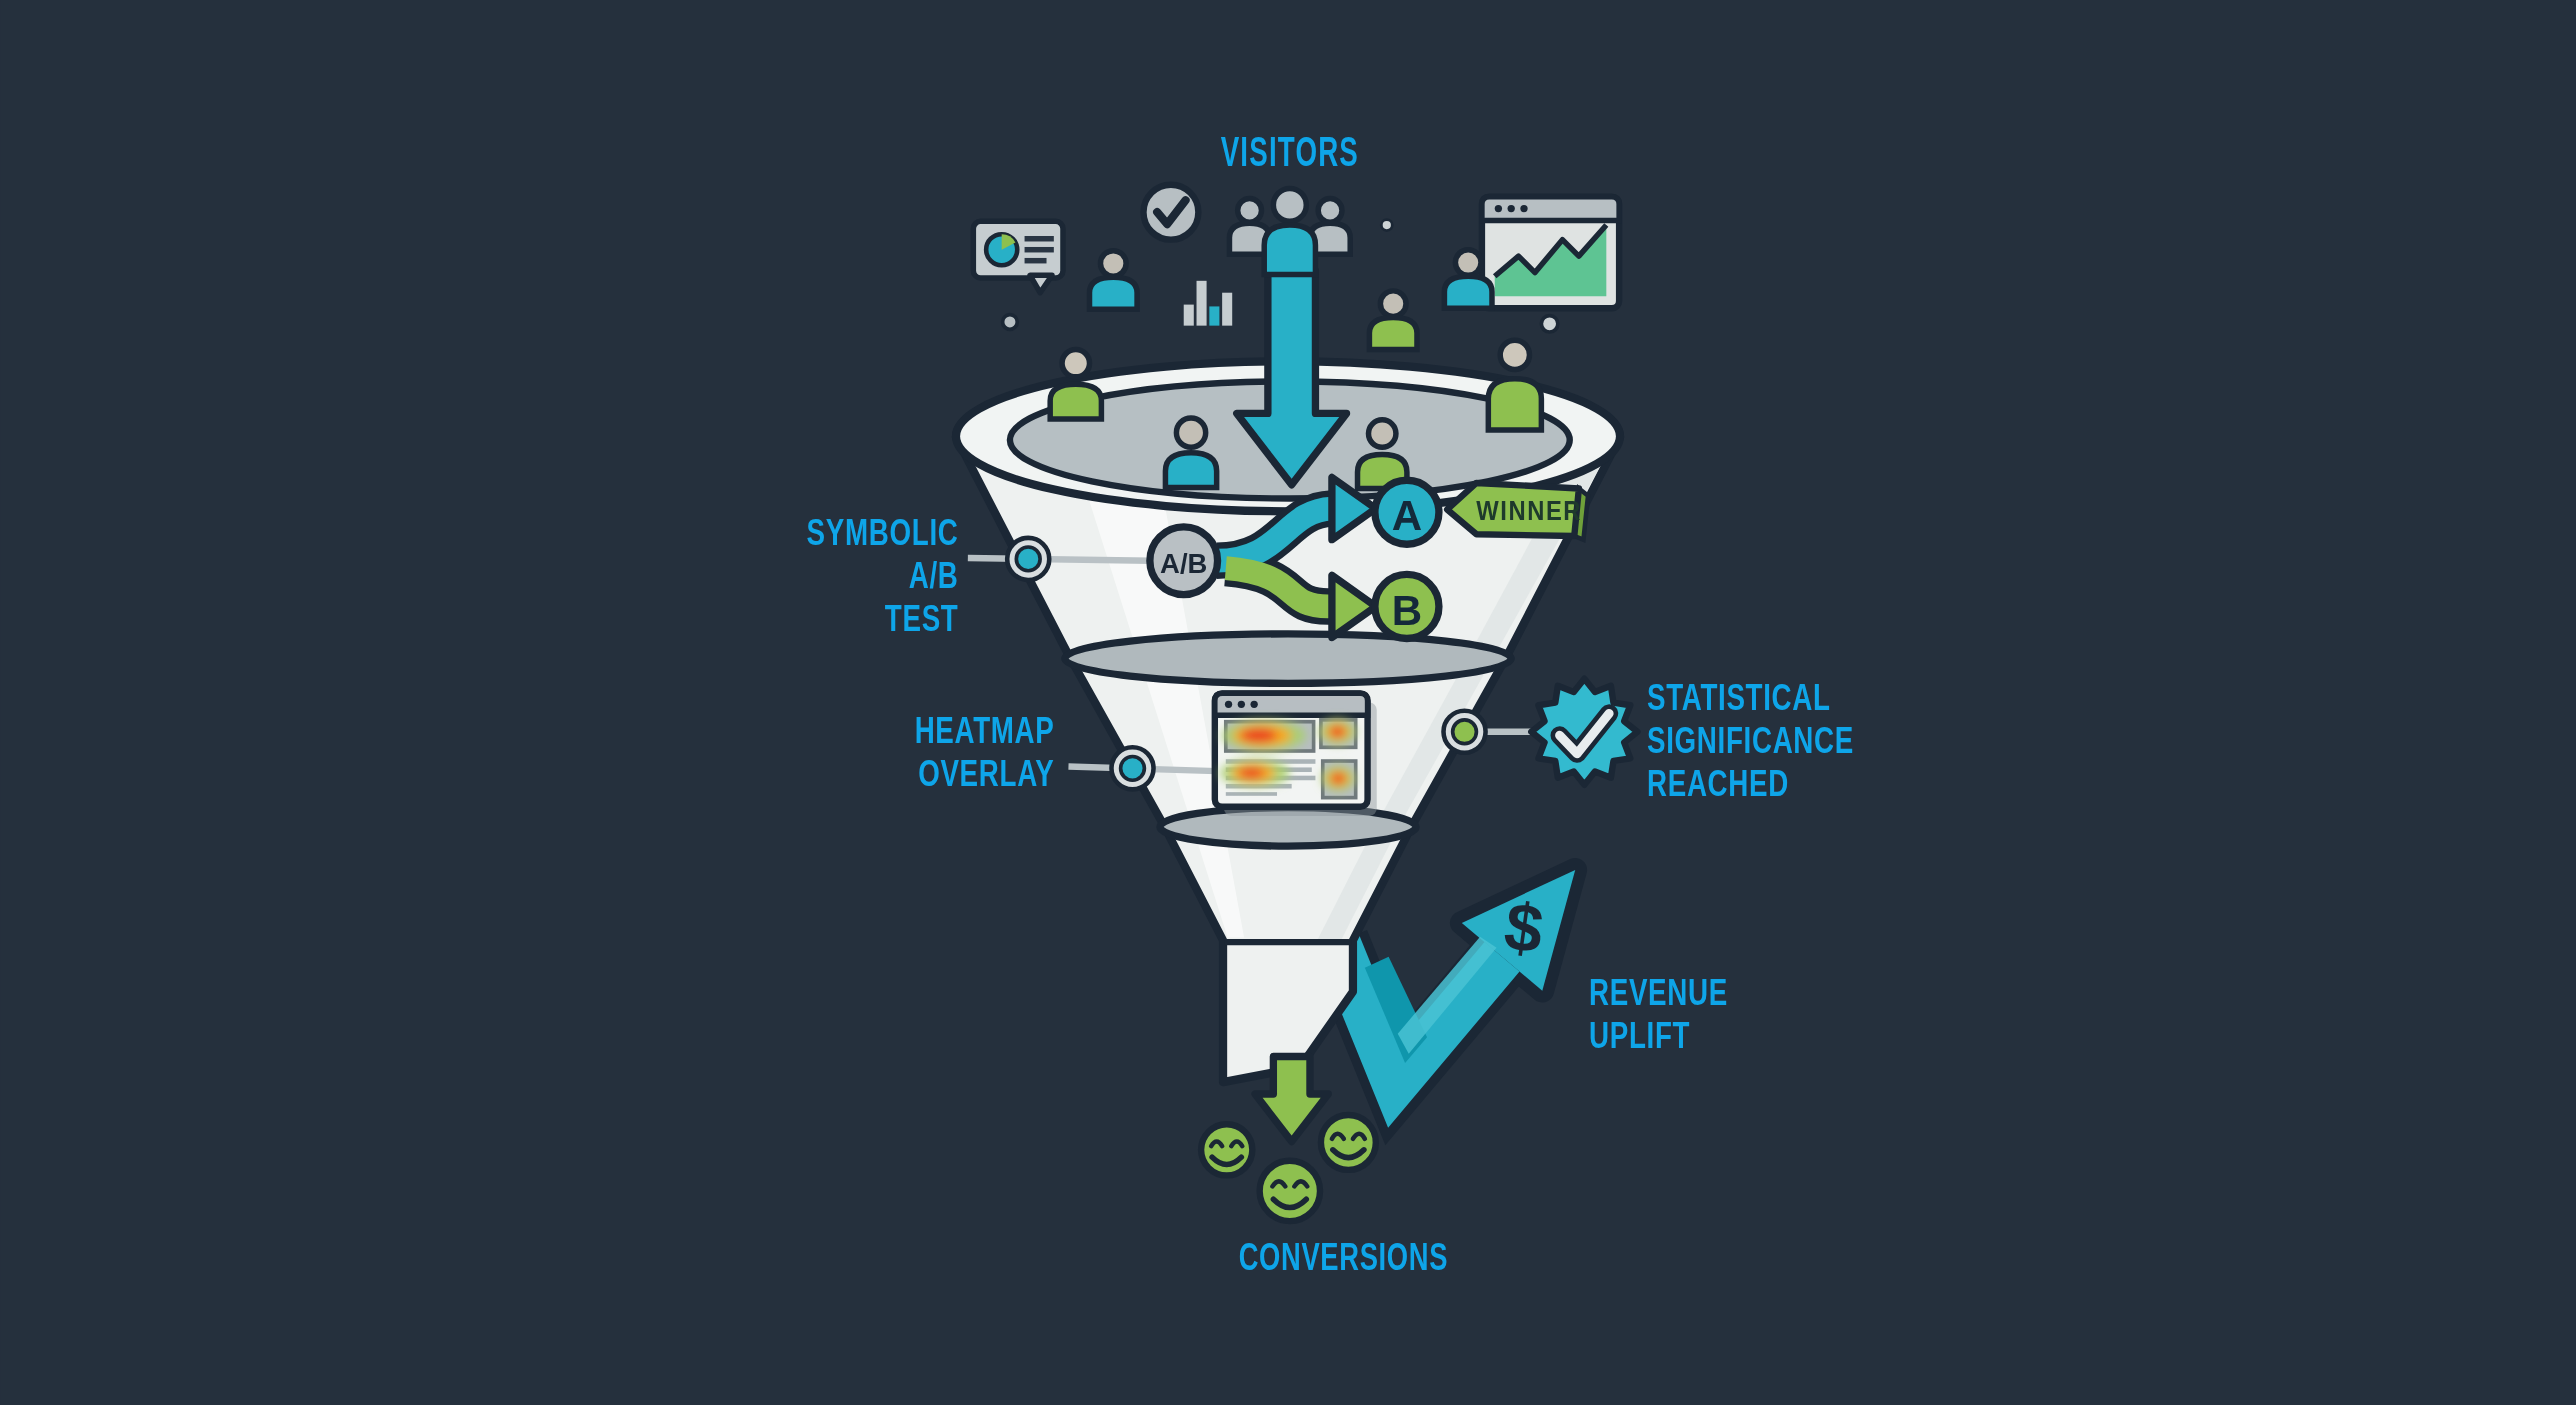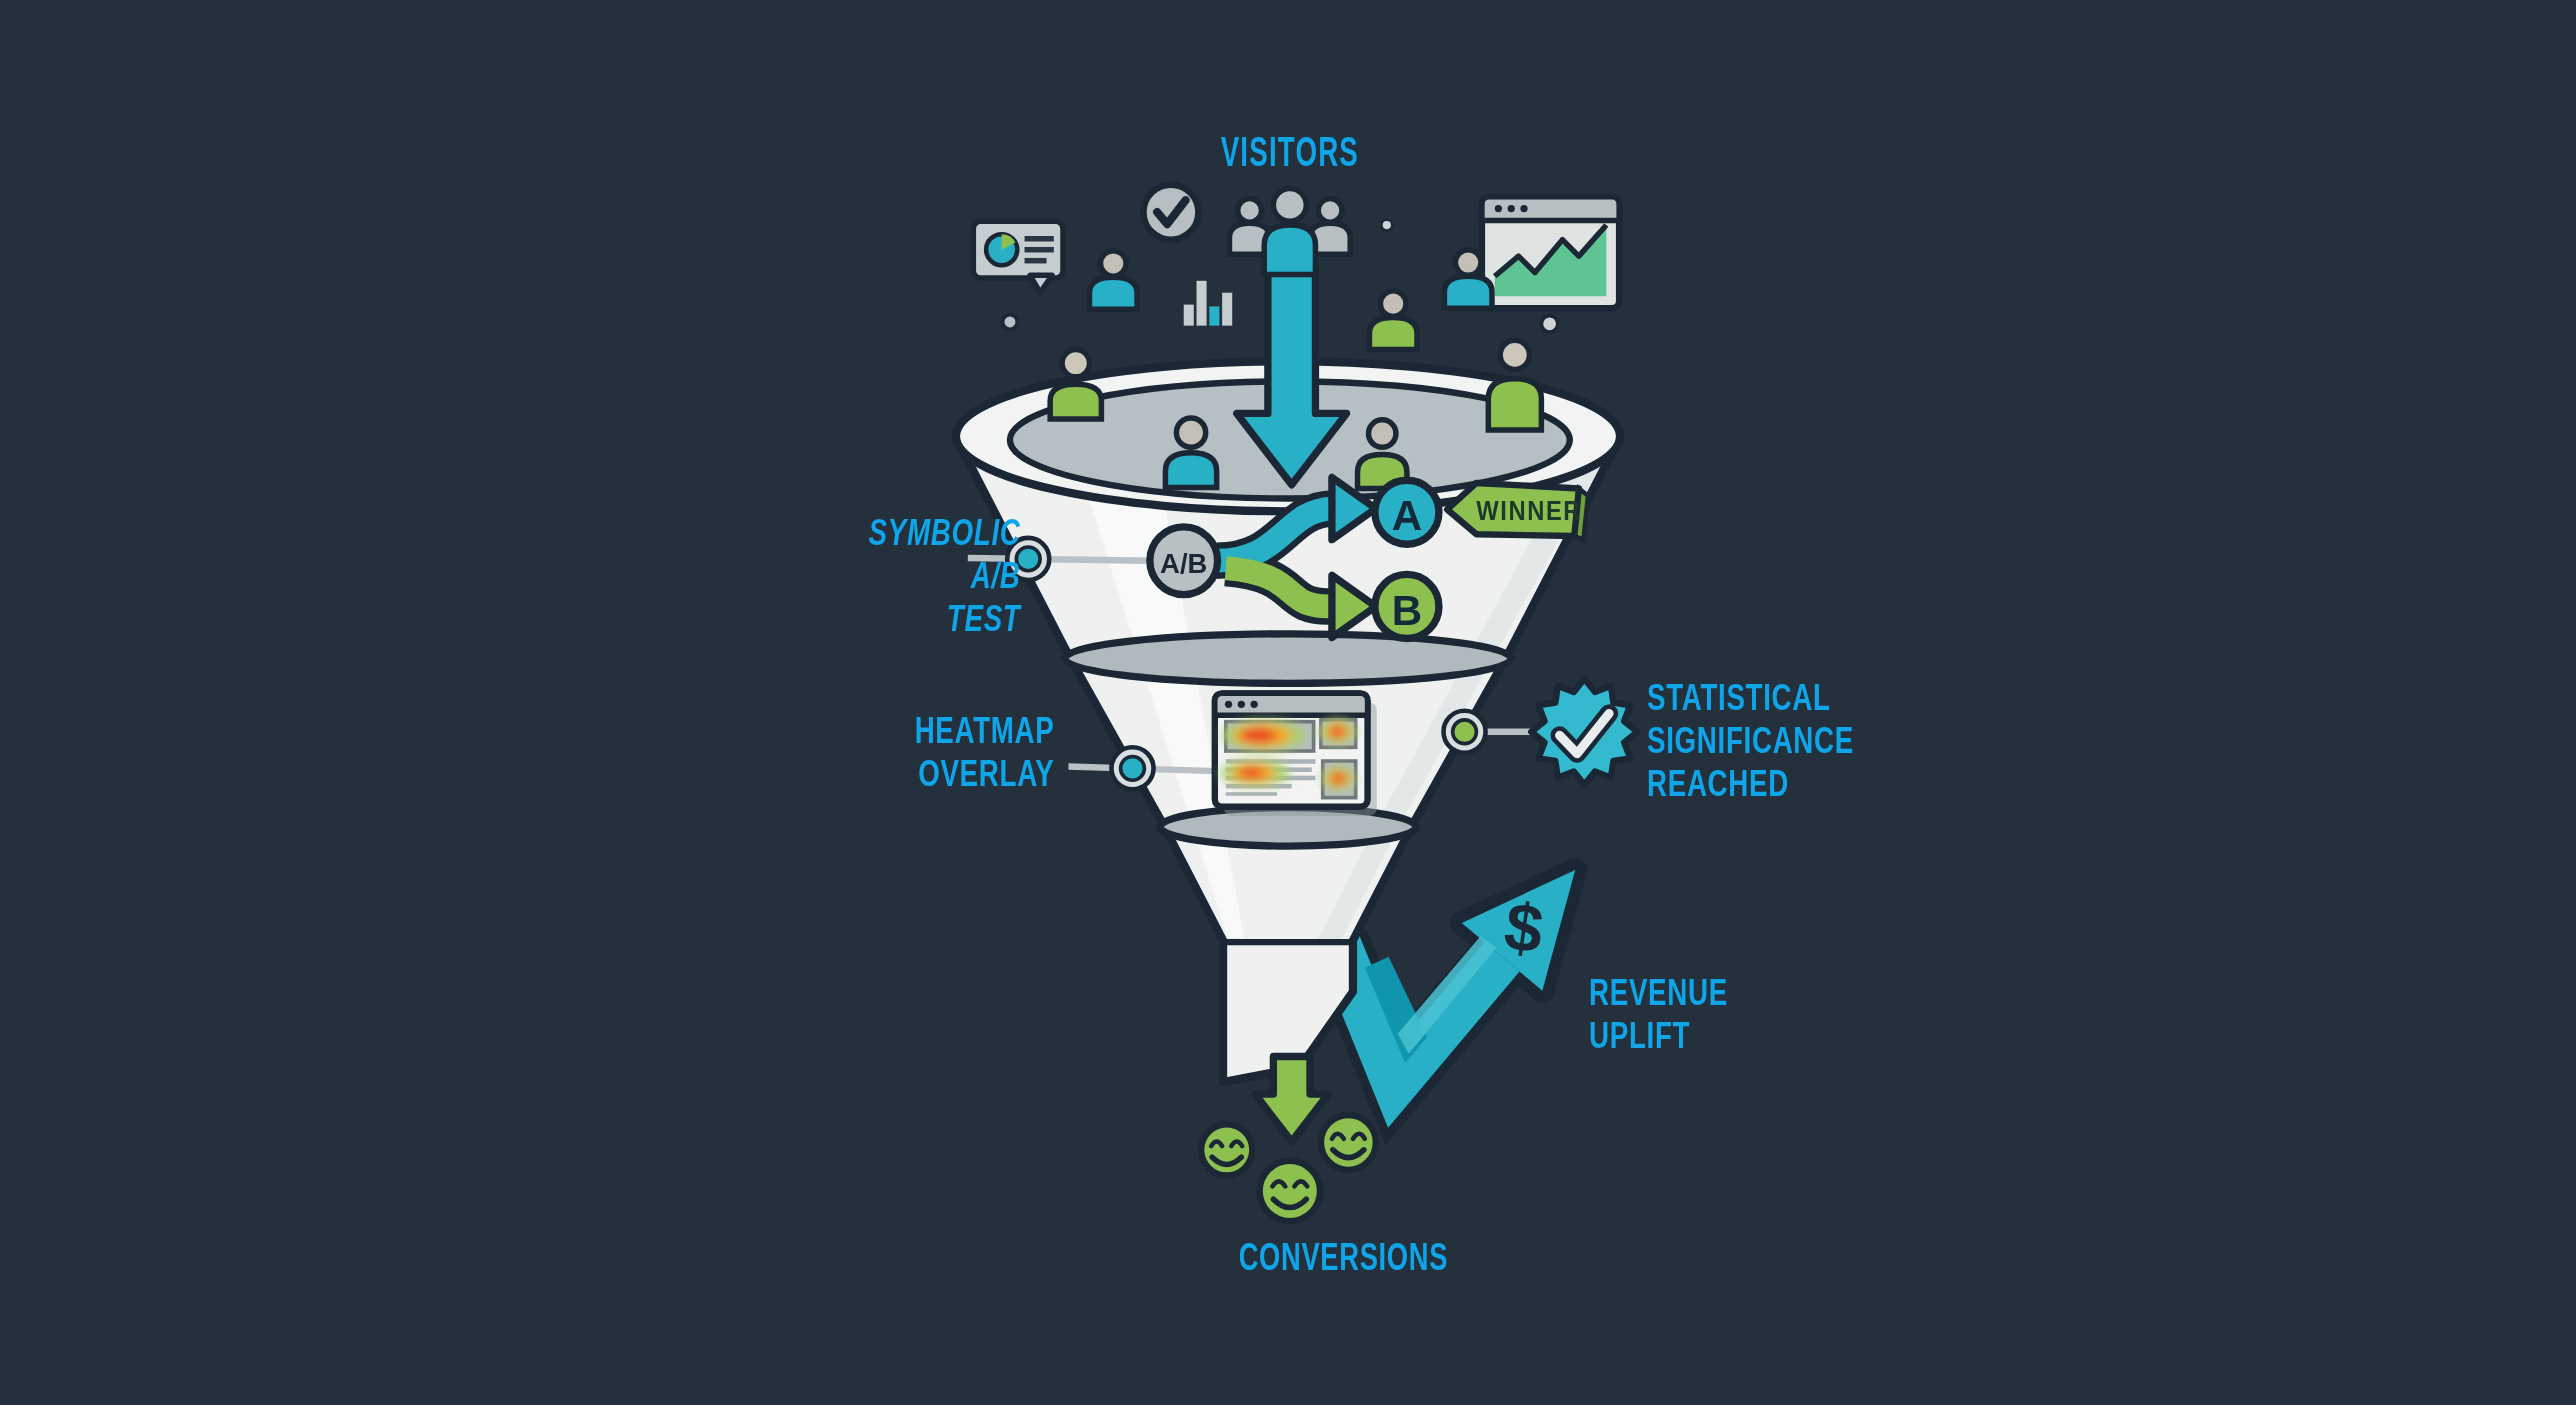--- a/index.html
+++ b/index.html
@@ -10,21 +10,21 @@
          line-height:1.16;letter-spacing:0.9px;}
   .label .inner{display:inline-block;transform:scaleX(.75);}
   .align-right{text-align:right;}
   .align-right .inner{transform-origin:100% 0;}
   .align-left{text-align:left;}
   .align-left .inner{transform-origin:0 0;}
   .align-center{text-align:center;}
   .align-center .inner{transform-origin:50% 0;}
   .lbl-visitors{left:1015px;top:128px;width:549px;font-size:42px;letter-spacing:1.8px;}
   .lbl-visitors .inner{transform:scaleX(.66);}
-  .lbl-symbolic{right:1556px;top:512px;width:457px;font-size:37px;font-style:italic;}
+  .lbl-symbolic{right:1618px;top:512px;width:457px;font-size:37px;}
   .lbl-heatmap{right:1522px;top:710px;width:457px;font-size:37px;}
   .lbl-statistical{left:1647px;top:677px;width:549px;font-size:37px;}
   .lbl-revenue{left:1589px;top:966px;width:457px;font-size:37px;margin-top:6px;}
   .lbl-conversions{left:1069px;top:1235px;width:549px;font-size:38px;}
   .lbl-conversions .inner{transform:scaleX(.72);}
   .lbl-winner{left:1467px;top:492px;width:113px;height:37px;line-height:37px;
               text-align:center;font-size:28px;font-weight:bold;color:#1e3a2c;
               letter-spacing:1.8px;position:absolute;}
   .lbl-winner .inner{display:inline-block;transform:scaleX(.85);transform-origin:50% 50%;}
 </style>

